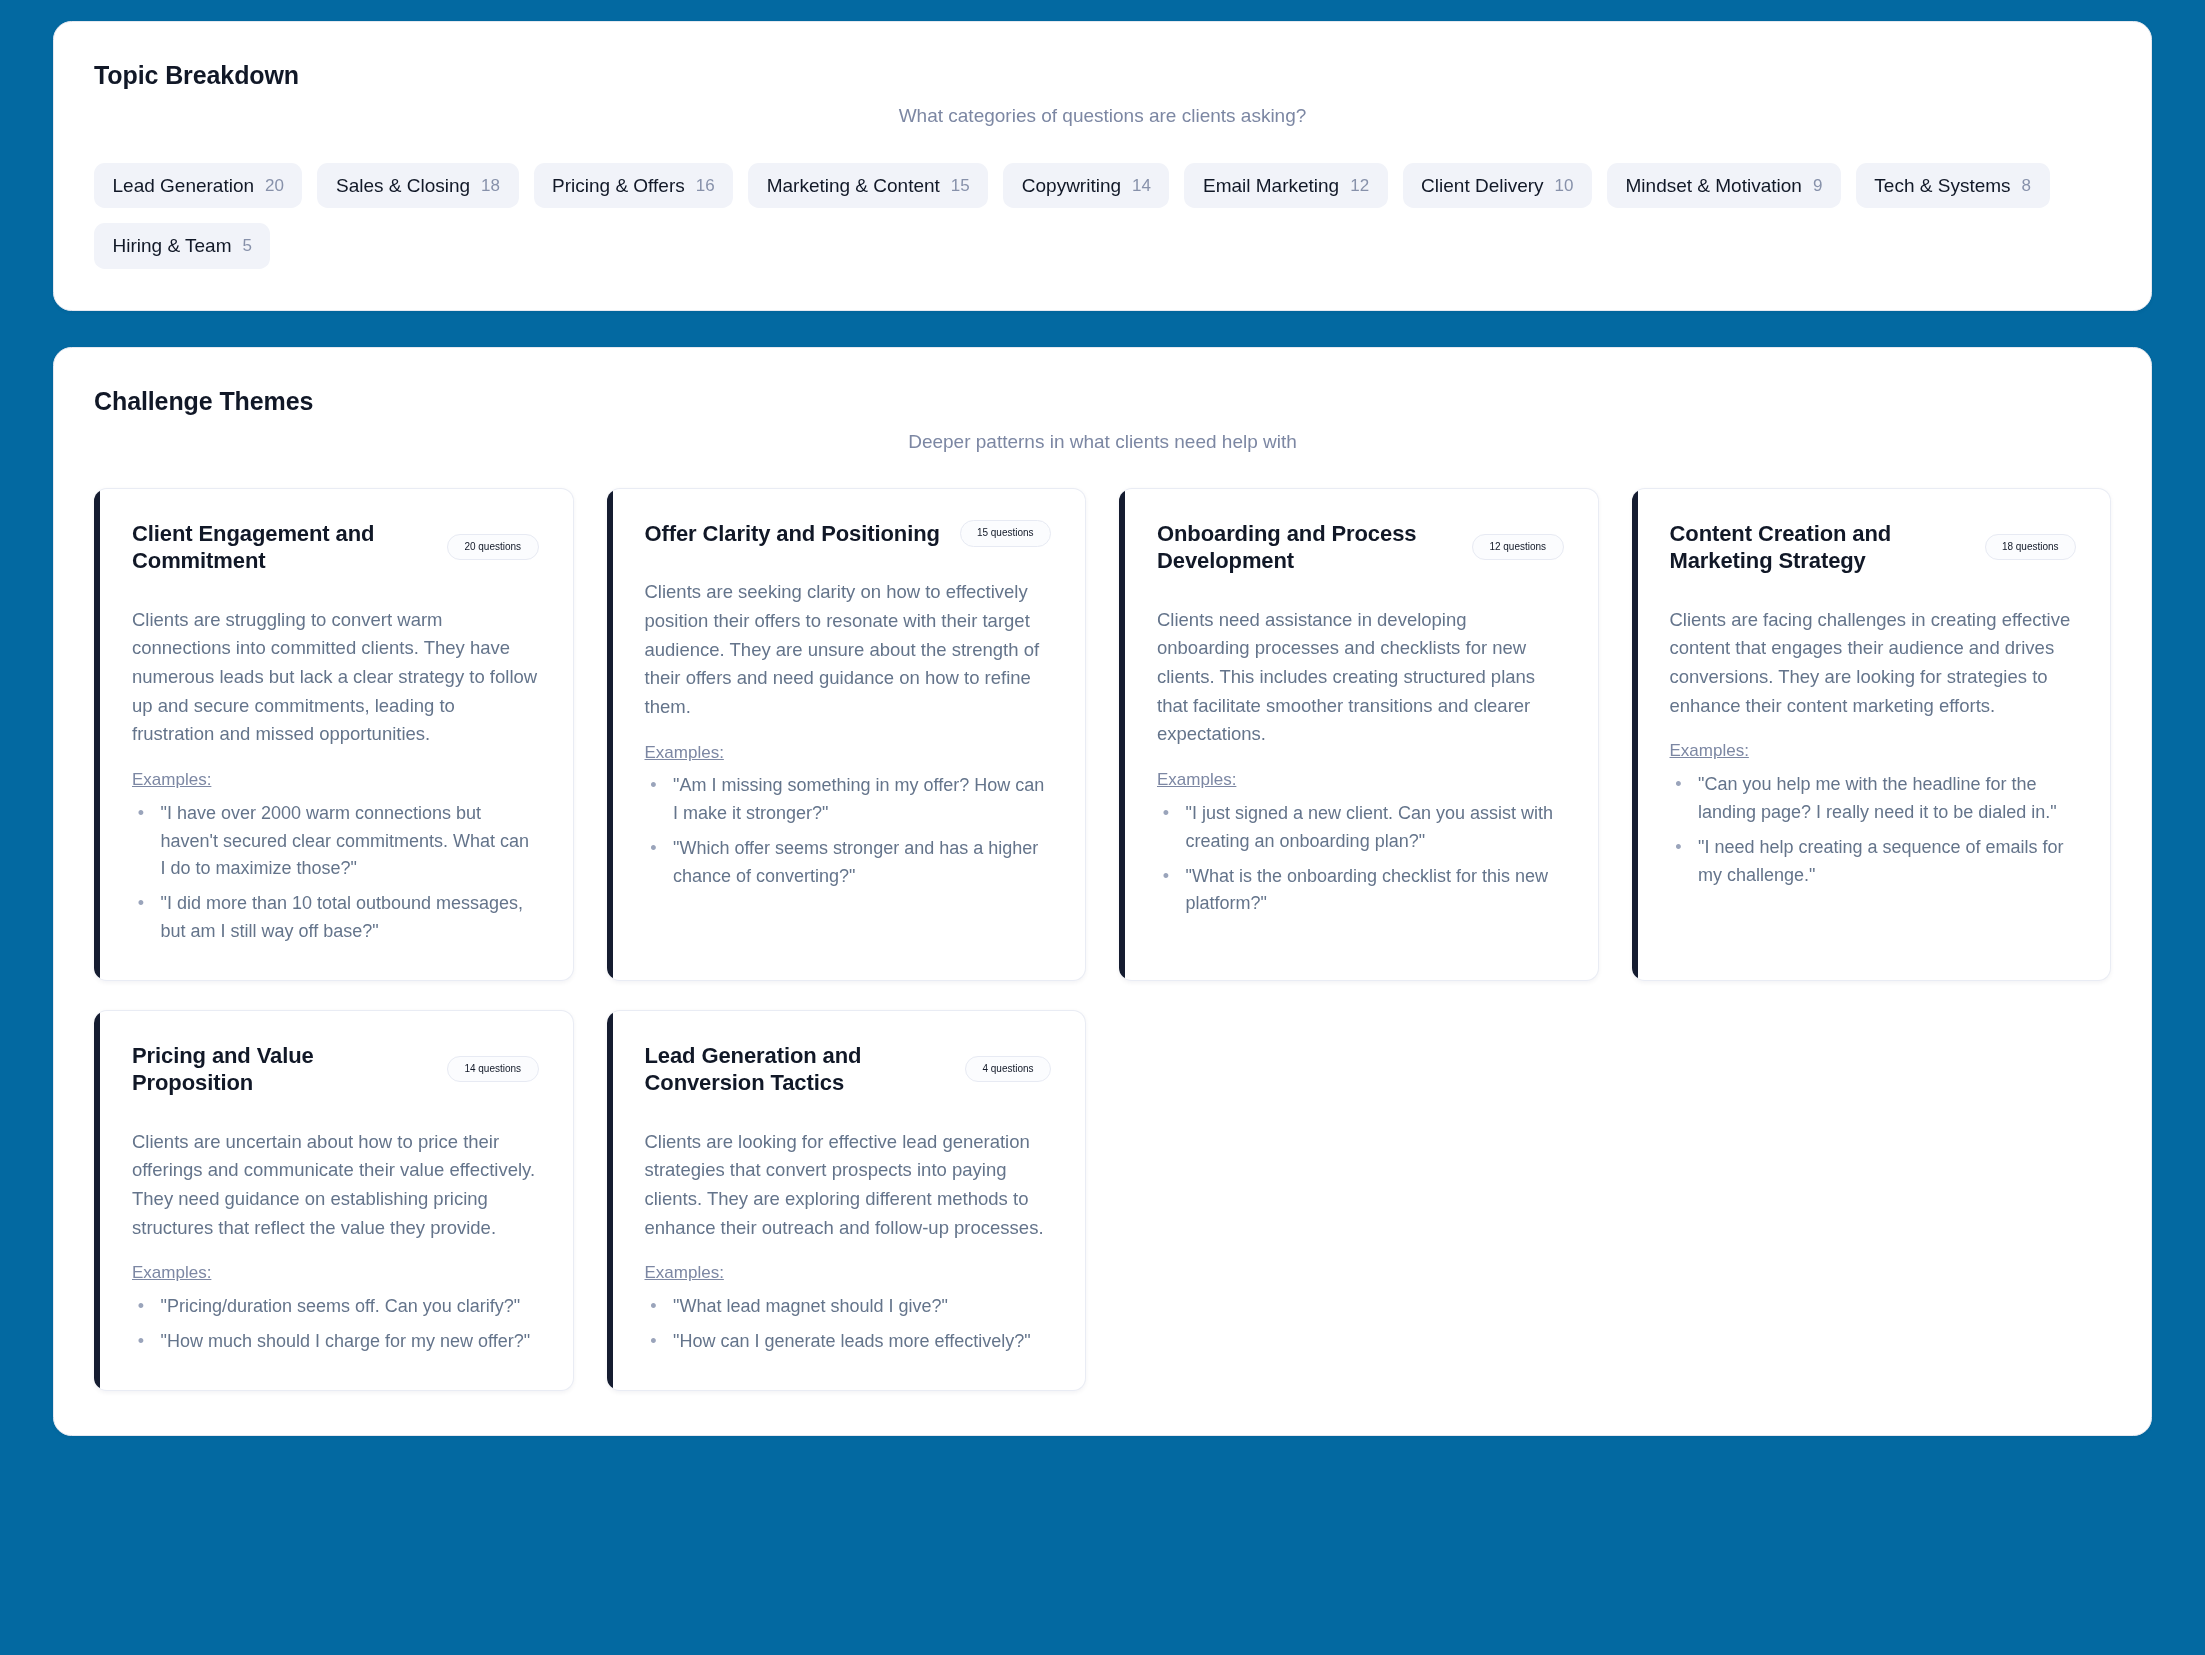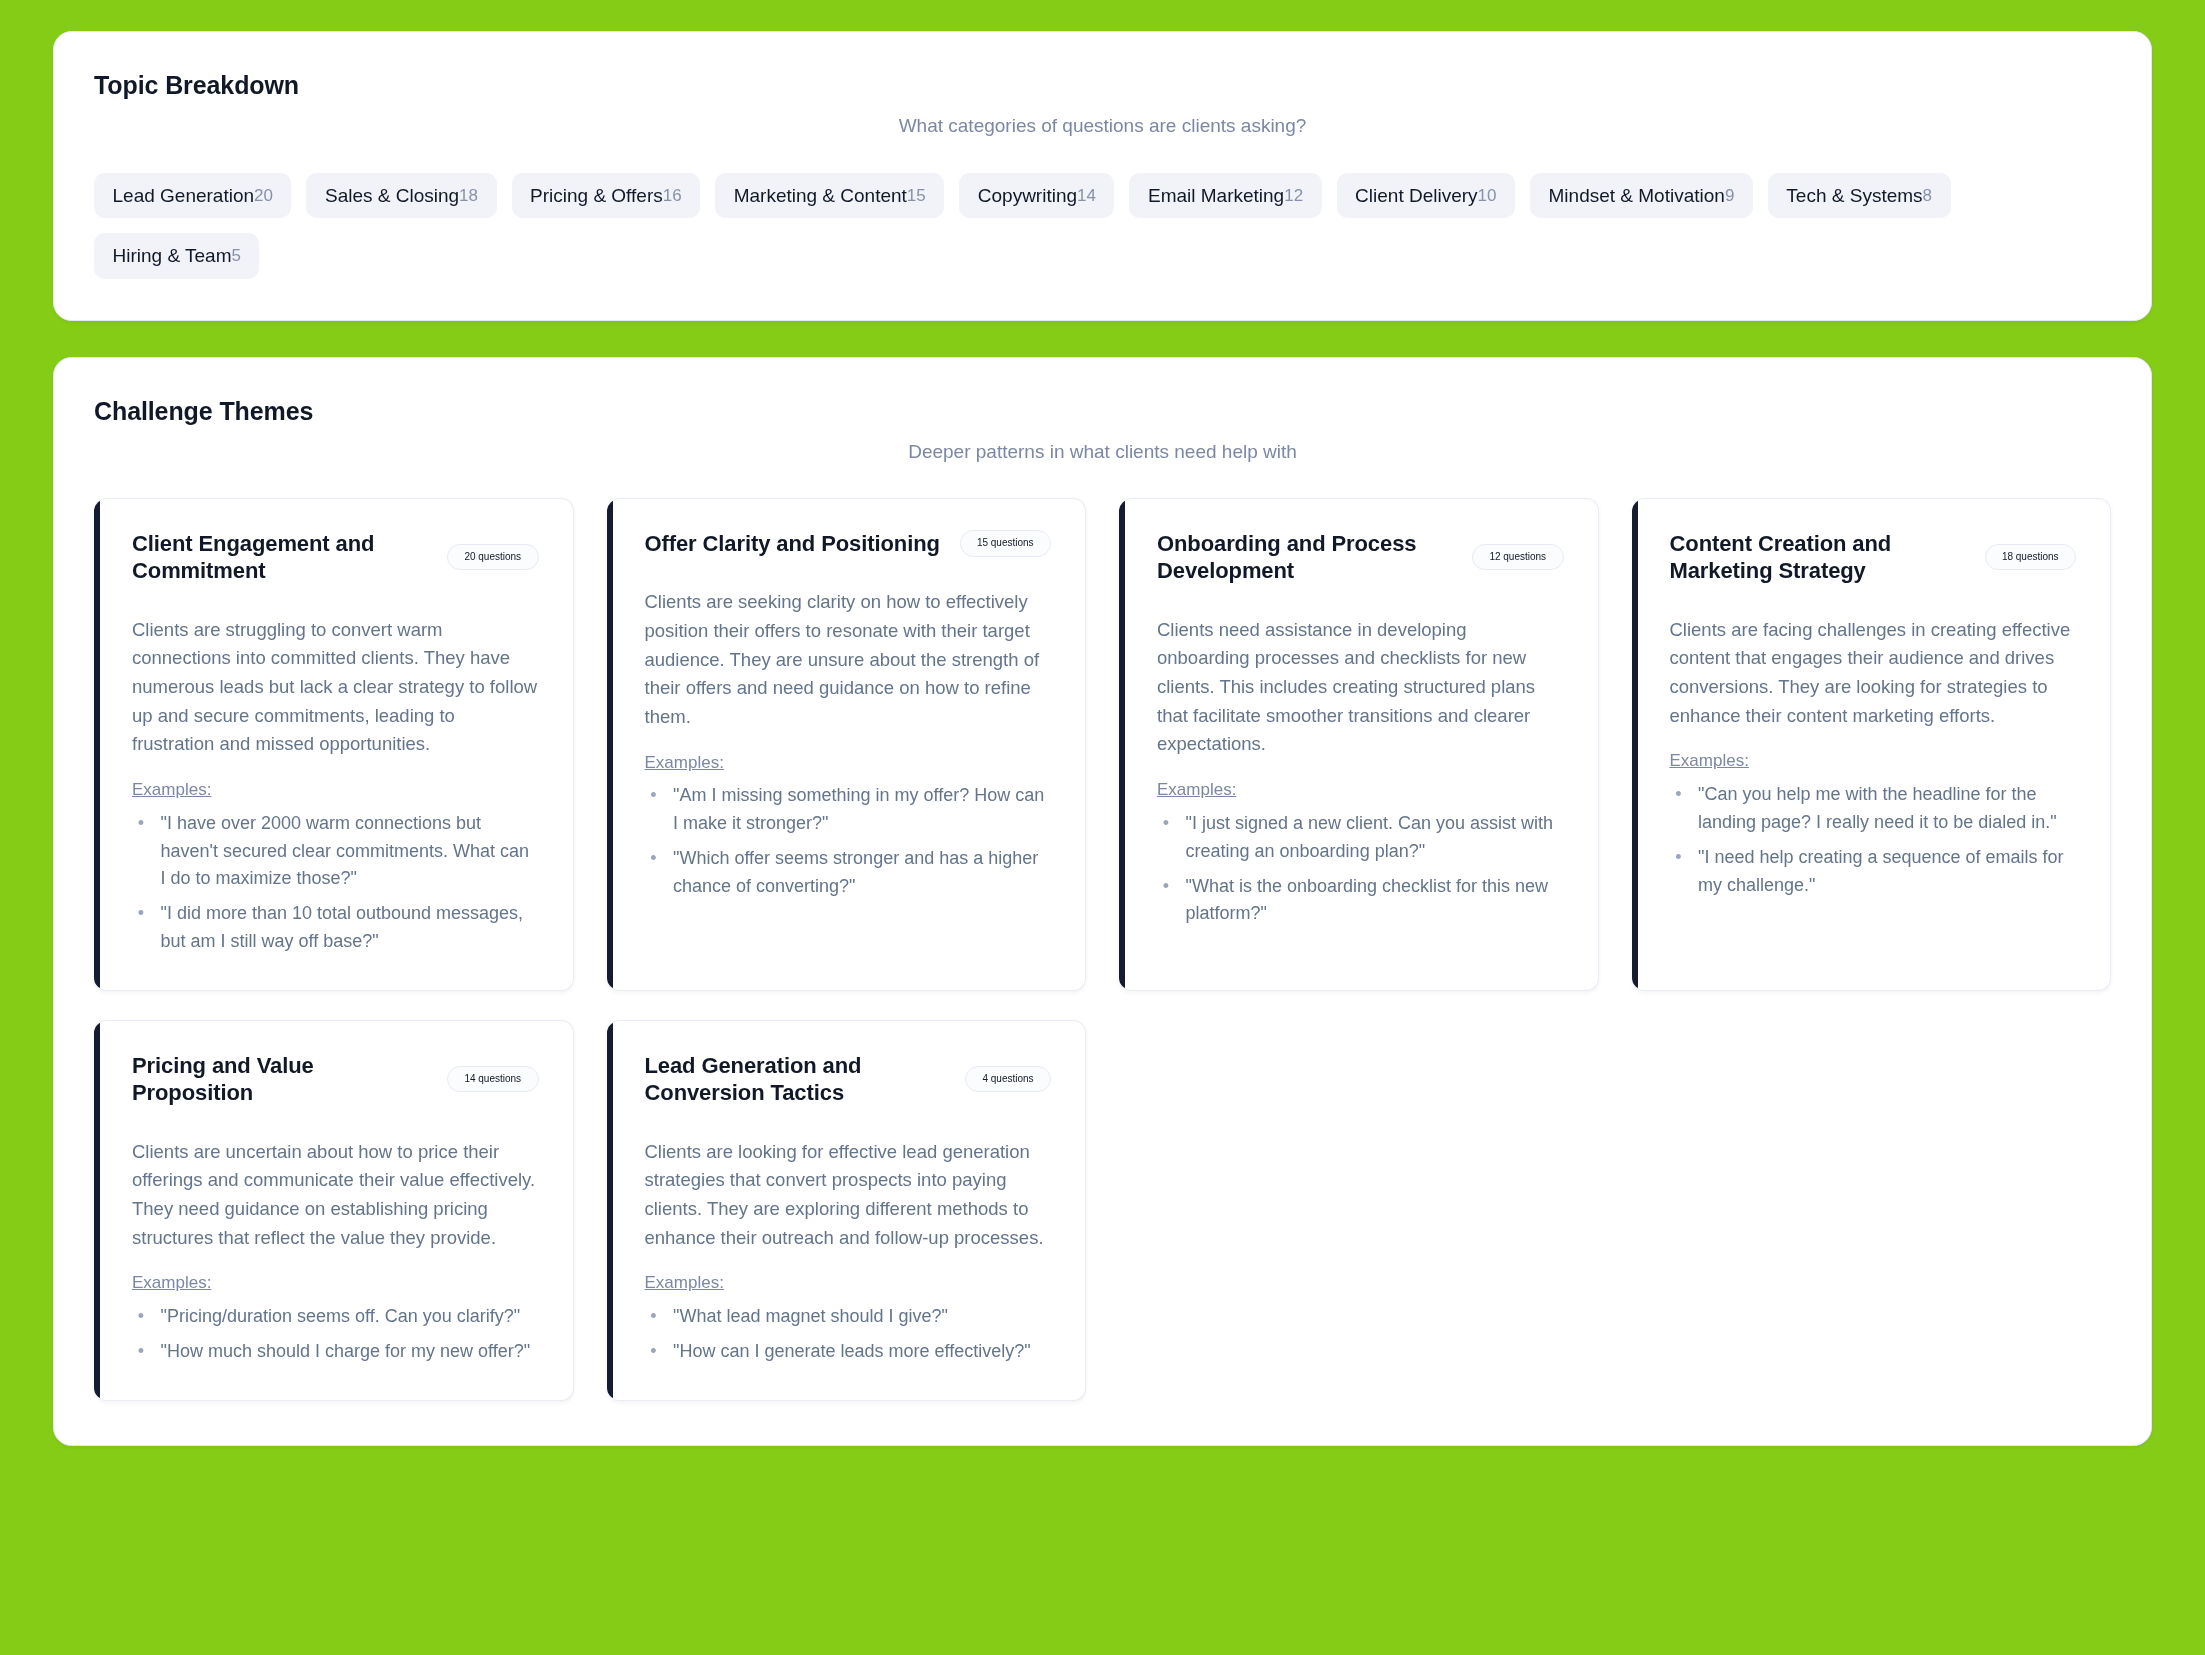--- a/index.html
+++ b/index.html
@@ -8,22 +8,22 @@
     width: 2205px;
     height: 1656px;
     background: #ffffff;
     font-family: "Liberation Sans", sans-serif;
     -webkit-font-smoothing: antialiased;
   }
 
   .page {
     width: 2205px;
     height: 1656px;
-    padding: 18px 53px;
-    background: #84cc16;
+    padding: 8px 53px;
+    background: #0369a1;
     overflow: hidden;
   }
 
   
   .panel {
     background: #ffffff;
     border: 1.4px solid #e5e8f0;
     border-radius: 18.5px;
     box-shadow: 0 1.4px 3.6px rgba(20, 25, 55, 0.045);
   }
@@ -59,21 +59,21 @@
   .chip-row {
     display: flex;
     flex-wrap: wrap;
     gap: 15px 15px;
     margin-top: 34px;
   }
 
   .chip {
     display: inline-flex;
     align-items: center;
-    gap: 0;
+    gap: 11px;
     background: #f1f3f9;
     border-radius: 10.7px;
     padding: 13px 18.5px 13.5px 18.5px;
     white-space: nowrap;
   }
 
   .chip-label {
     font-size: 19px;
     color: #111827;
     font-weight: normal;

